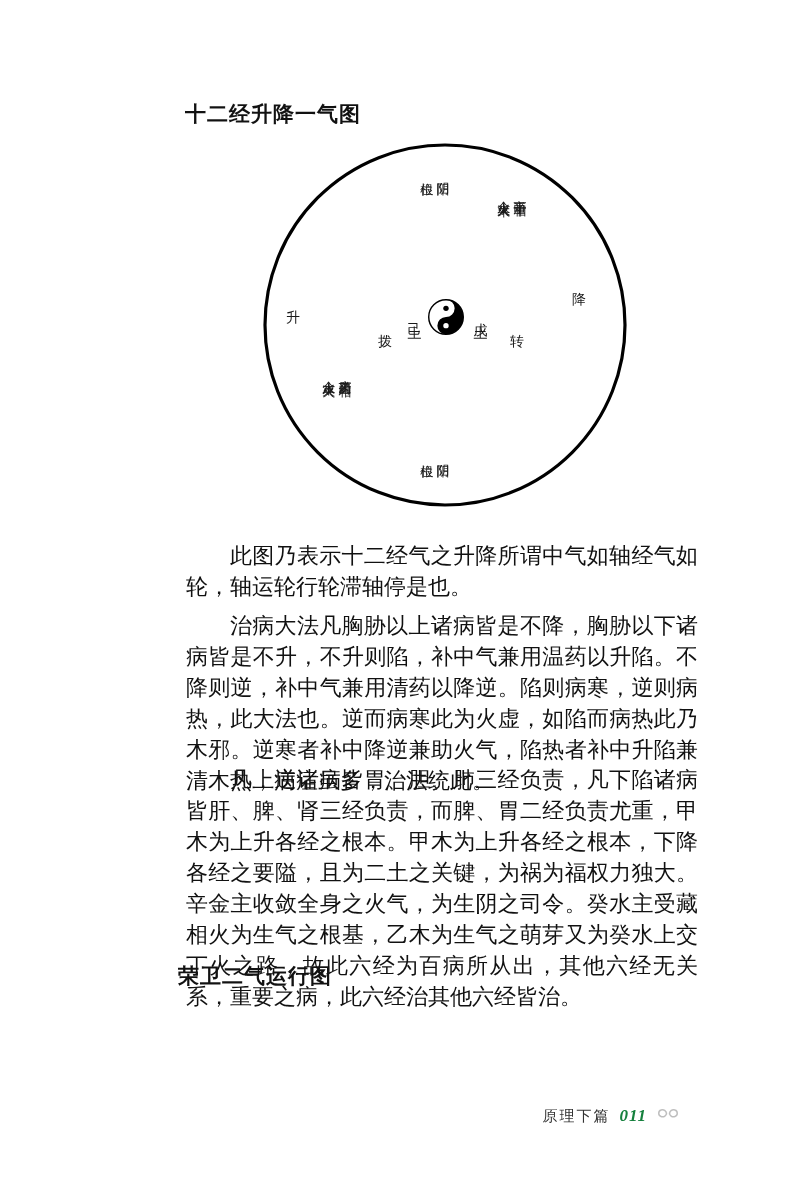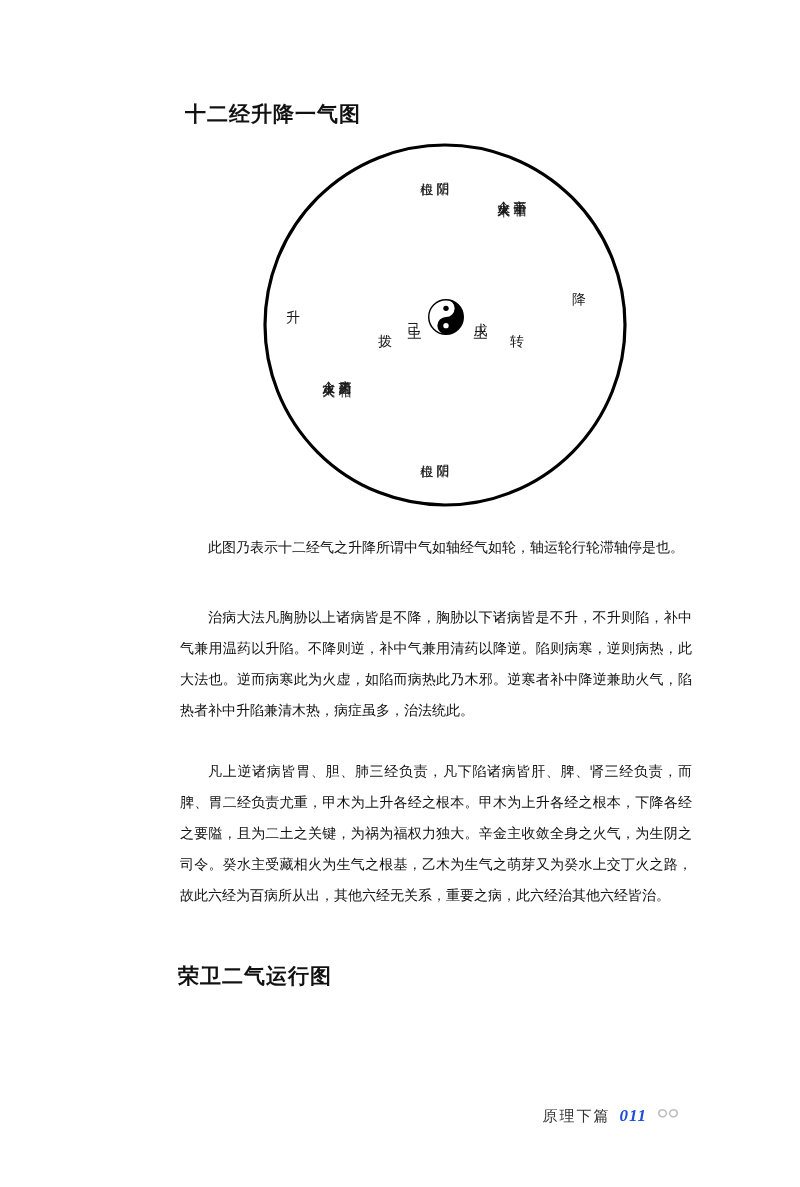--- a/index.html
+++ b/index.html
@@ -101,24 +101,24 @@
     position: absolute;
     left: 166px;
     top: 157px;
     width: 36px;
     height: 36px;
   }
 
   
   .para {
     position: absolute;
-    left: 140px;
+    left: 146px;
     width: 512px;
     font-family: "DejaVu Serif", "Liberation Serif", serif;
-    font-size: 14px;
+    font-size: 22px;
     line-height: 31px;
     text-align: justify;
     text-justify: inter-ideograph;
     text-indent: 2em;
     color: #111;
   }
   #para-1 { top: 518px; }
   #para-2 { top: 588px; }
   #para-3 { top: 742px; }
   #para-4 { top: 985px; }
@@ -140,21 +140,21 @@
     font-family: "DejaVu Serif", "Liberation Serif", serif;
     font-size: 15px;
     letter-spacing: 2px;
     color: #333;
   }
   #footer-page {
     font-family: "Liberation Serif", "DejaVu Serif", serif;
     font-style: italic;
     font-weight: bold;
     font-size: 17px;
-    color: #1d4ed8;
+    color: #15803d;
     letter-spacing: 1px;
   }
   #footer-ornament {
     width: 24px;
     height: 14px;
     opacity: .55;
   }
 </style>
 </head>
 <body>

